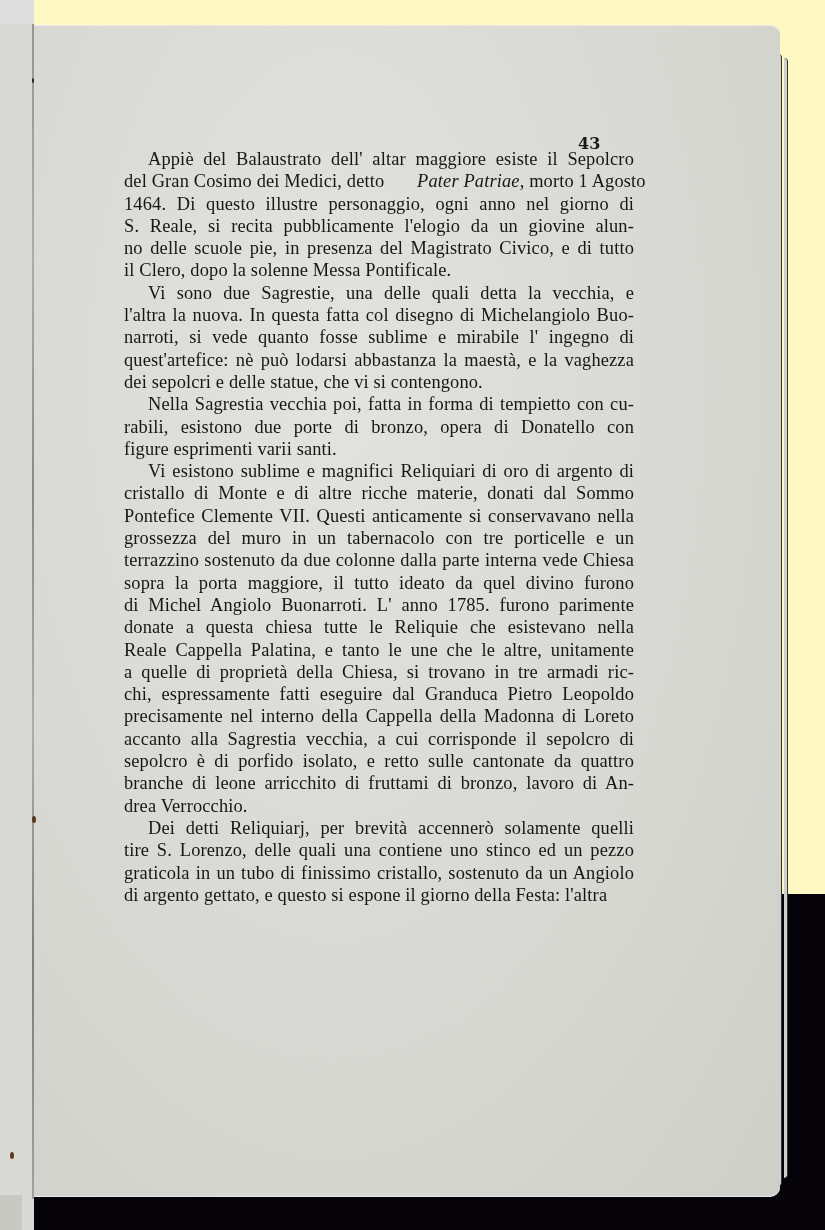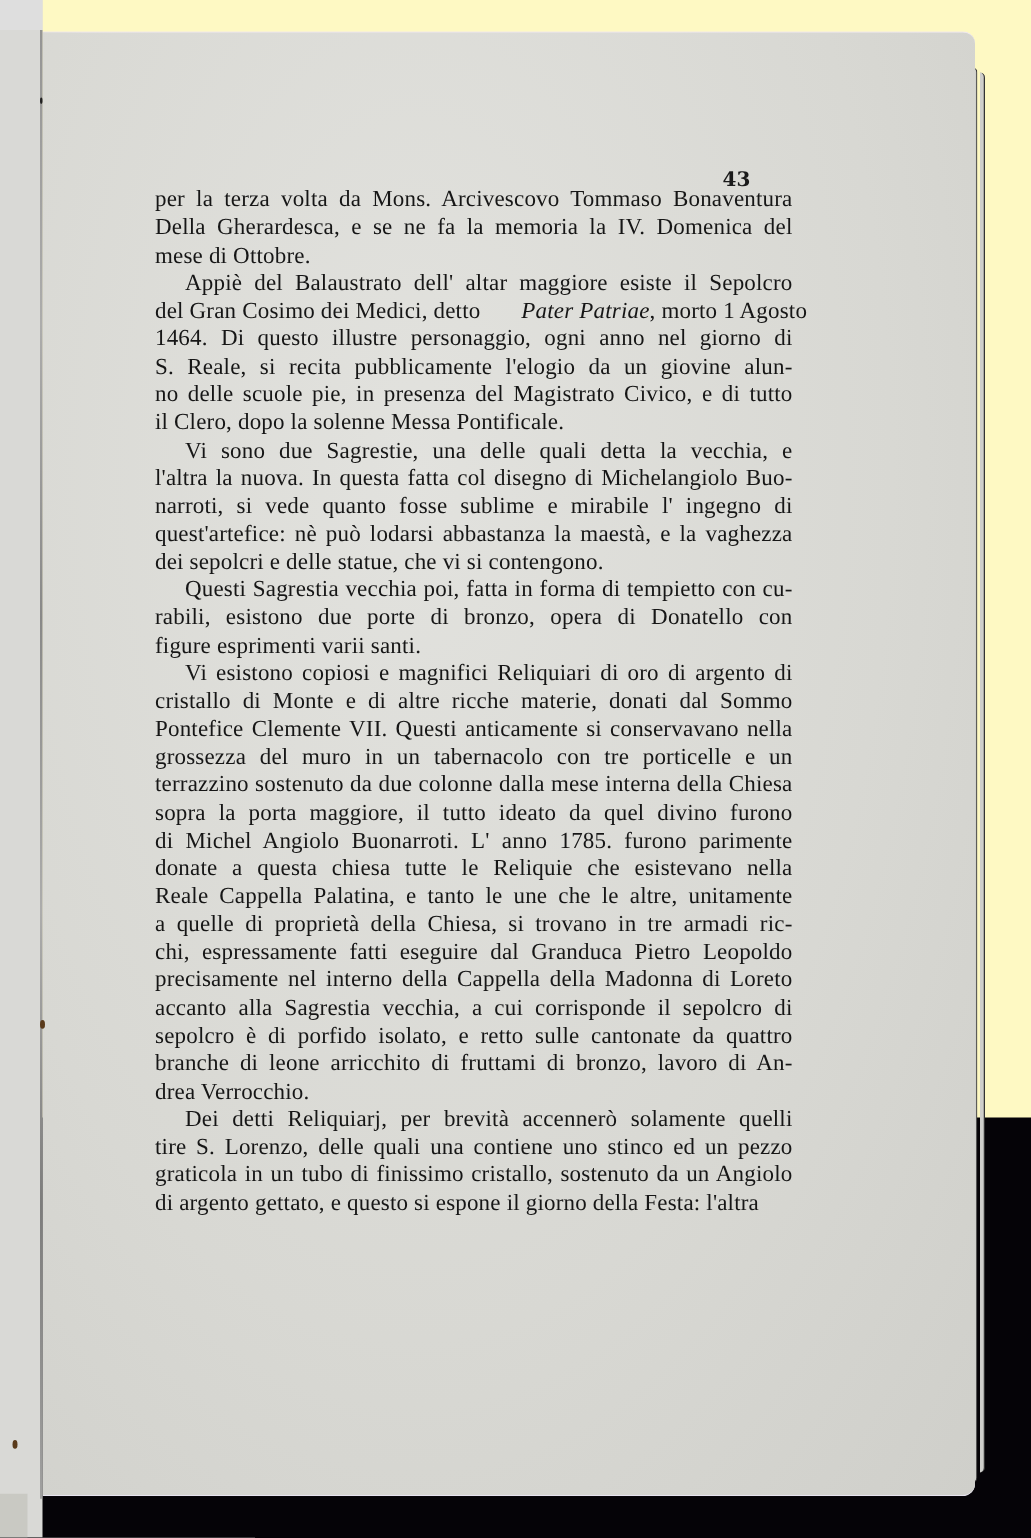--- a/index.html
+++ b/index.html
@@ -105,50 +105,45 @@
   <div class="spine-line"></div>
 
   <div class="blemish" style="left:10px; top:1152px;"></div>
   <div class="blemish" style="left:32px; top:816px;"></div>
   <div class="blemish" style="left:32px; top:78px; background:#222; width:2px; height:5px;"></div>
 
   <div class="page-number">43</div>
 
   <div class="text-block" id="text-block">
       <div>
-        <span class="line">per la terza volta da Mons. Arcivescovo Tommaso Bonaventura</span>
-        <span class="line">Della Gherardesca, e se ne fa la memoria la IV. Domenica del</span>
-        <span class="line last">mese di Ottobre.</span>
-      </div>
-      <div>
         <span class="line indent">Appiè del Balaustrato dell' altar maggiore esiste il Sepolcro</span>
         <span class="line">del Gran Cosimo dei Medici, detto <em>Pater Patriae</em>, morto 1 Agosto</span>
         <span class="line">1464. Di questo illustre personaggio, ogni anno nel giorno di</span>
         <span class="line">S. Reale, si recita pubblicamente l'elogio da un giovine alun-</span>
         <span class="line">no delle scuole pie, in presenza del Magistrato Civico, e di tutto</span>
         <span class="line last">il Clero, dopo la solenne Messa Pontificale.</span>
       </div>
       <div>
         <span class="line indent">Vi sono due Sagrestie, una delle quali detta la vecchia, e</span>
         <span class="line">l'altra la nuova. In questa fatta col disegno di Michelangiolo Buo-</span>
         <span class="line">narroti, si vede quanto fosse sublime e mirabile l' ingegno di</span>
         <span class="line">quest'artefice: nè può lodarsi abbastanza la maestà, e la vaghezza</span>
         <span class="line last">dei sepolcri e delle statue, che vi si contengono.</span>
       </div>
       <div>
-        <span class="line indent">Questi Sagrestia vecchia poi, fatta in forma di tempietto con cu-</span>
+        <span class="line indent">Nella Sagrestia vecchia poi, fatta in forma di tempietto con cu-</span>
         <span class="line">rabili, esistono due porte di bronzo, opera di Donatello con</span>
         <span class="line last">figure esprimenti varii santi.</span>
       </div>
       <div>
-        <span class="line indent">Vi esistono copiosi e magnifici Reliquiari di oro di argento di</span>
+        <span class="line indent">Vi esistono sublime e magnifici Reliquiari di oro di argento di</span>
         <span class="line">cristallo di Monte e di altre ricche materie, donati dal Sommo</span>
         <span class="line">Pontefice Clemente VII. Questi anticamente si conservavano nella</span>
         <span class="line">grossezza del muro in un tabernacolo con tre porticelle e un</span>
-        <span class="line">terrazzino sostenuto da due colonne dalla mese interna della Chiesa</span>
+        <span class="line">terrazzino sostenuto da due colonne dalla parte interna vede Chiesa</span>
         <span class="line">sopra la porta maggiore, il tutto ideato da quel divino furono</span>
         <span class="line">di Michel Angiolo Buonarroti. L' anno 1785. furono parimente</span>
         <span class="line">donate a questa chiesa tutte le Reliquie che esistevano nella</span>
         <span class="line">Reale Cappella Palatina, e tanto le une che le altre, unitamente</span>
         <span class="line">a quelle di proprietà della Chiesa, si trovano in tre armadi ric-</span>
         <span class="line">chi, espressamente fatti eseguire dal Granduca Pietro Leopoldo</span>
         <span class="line">precisamente nel interno della Cappella della Madonna di Loreto</span>
         <span class="line">accanto alla Sagrestia vecchia, a cui corrisponde il sepolcro di</span>
         <span class="line">sepolcro è di porfido isolato, e retto sulle cantonate da quattro</span>
         <span class="line">branche di leone arricchito di fruttami di bronzo, lavoro di An-</span>

